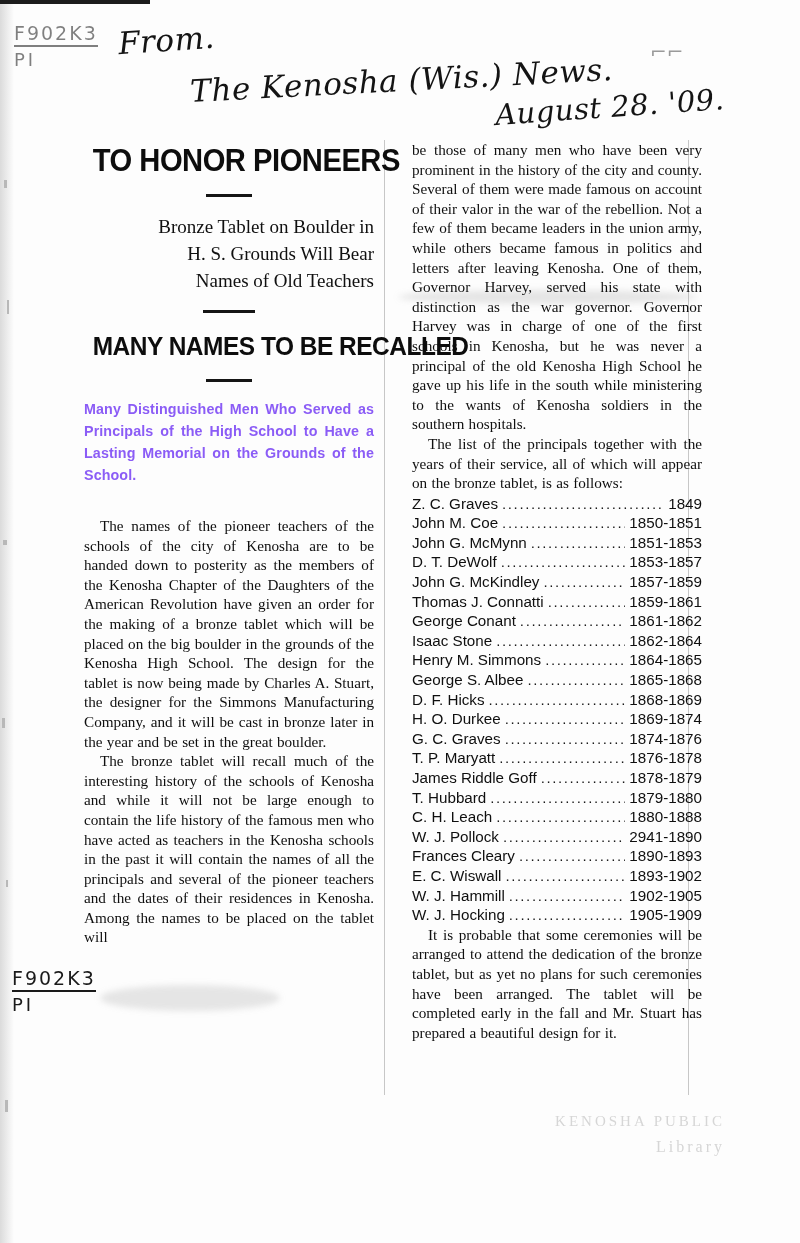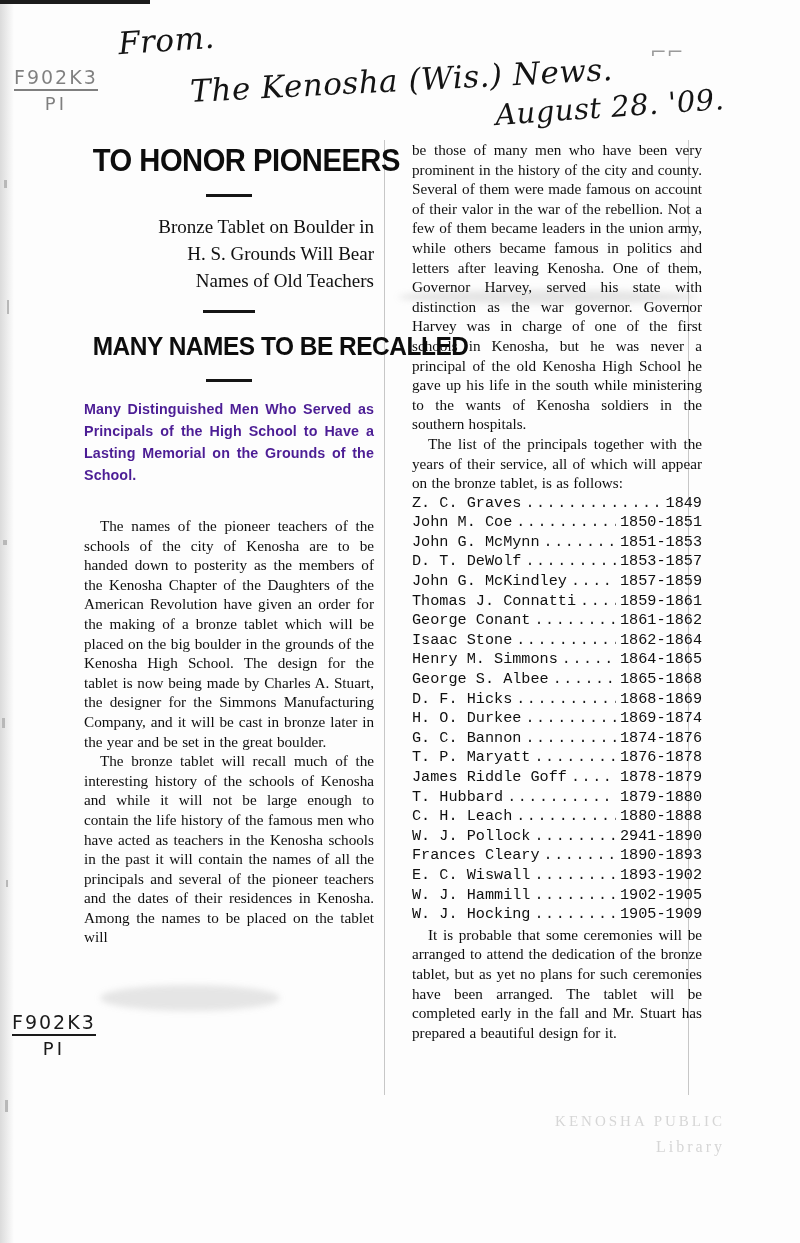--- a/index.html
+++ b/index.html
@@ -51,22 +51,20 @@
   }
   #hand-from   { left: 118px; top: 22px;  font-size: 31px; transform: rotate(-4deg); }
   #hand-paper  { left: 190px; top: 62px;  font-size: 31px; transform: rotate(-3deg); }
   #hand-date   { left: 495px; top: 90px;  font-size: 29px; transform: rotate(-4deg); }
 
   .callnum {
     position: absolute;
     font-family: "DejaVu Sans", sans-serif;
     color: #1a1a1a;
     letter-spacing: 2px;
-    text-align: center;
-    margin-top: 44px;
   }
   .callnum .top {
     font-size: 19px;
     border-bottom: 2px solid #1a1a1a;
     padding-bottom: 1px;
     display: inline-block;
   }
   .callnum .bot {
     font-size: 18px;
     display: block;
@@ -143,21 +141,21 @@
   }
   .subhead div { white-space: nowrap; }
 
   .subhead-bold {
     font-family: "Liberation Sans", sans-serif;
     font-weight: bold;
     font-size: 14.3px;
     line-height: 22px;
     text-align: justify;
     text-align-last: left;
-    color: #4c1d95;
+    color: #8b5cf6;
     margin: 6px 0 0 0;
     letter-spacing: 0.1px;
   }
 
   .body p {
     font-family: "Liberation Serif", serif;
     font-size: 15.2px;
     line-height: 19.6px;
     text-align: justify;
     text-align-last: left;
@@ -172,21 +170,21 @@
 
   
   .list {
     margin: 1px 0 0 0;
     padding: 0;
     list-style: none;
   }
   .list li {
     display: flex;
     align-items: baseline;
-    font-family: Liberation Mono, monospace;
+    font-family: Liberation Sans, sans-serif;
     font-size: 15.2px;
     line-height: 19.6px;
     color: #0f0f0f;
     white-space: nowrap;
   }
   .list .nm { flex: 0 0 auto; }
   .list .dots {
     flex: 1 1 auto;
     overflow: hidden;
     margin: 0 4px;
@@ -345,21 +343,21 @@
             <span class="nm">D. F. Hicks</span>
             <span class="dots">...............................................</span>
             <span class="yr">1868-1869</span>
           </li>
           <li>
             <span class="nm">H. O. Durkee</span>
             <span class="dots">...............................................</span>
             <span class="yr">1869-1874</span>
           </li>
           <li>
-            <span class="nm">G. C. Bannon</span>
+            <span class="nm">G. C. Graves</span>
             <span class="dots">...............................................</span>
             <span class="yr">1874-1876</span>
           </li>
           <li>
             <span class="nm">T. P. Maryatt</span>
             <span class="dots">...............................................</span>
             <span class="yr">1876-1878</span>
           </li>
           <li>
             <span class="nm">James Riddle Goff</span>

